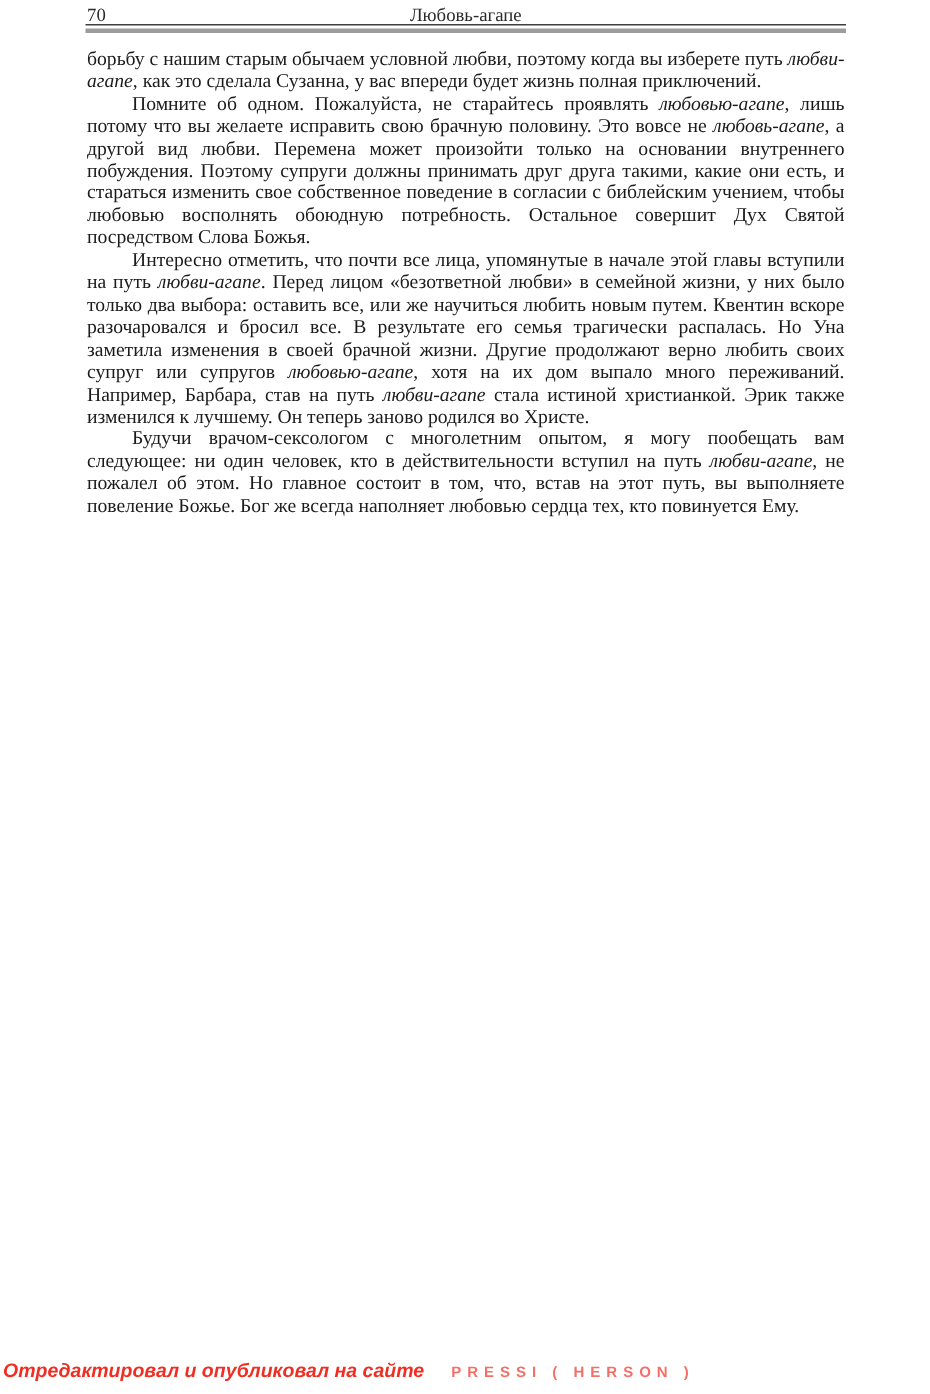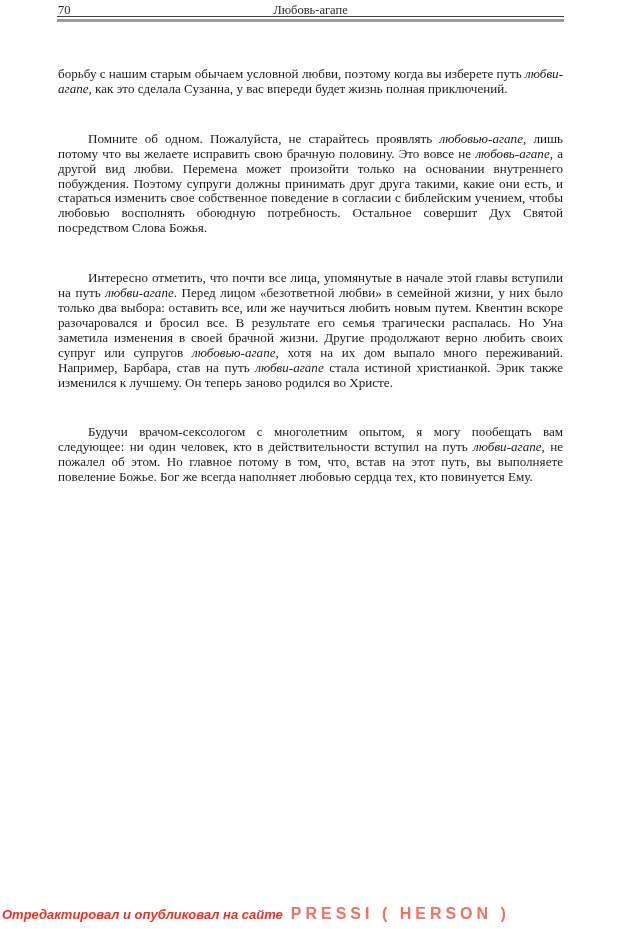--- a/index.html
+++ b/index.html
@@ -39,42 +39,42 @@
   }
   .body-text {
     position: absolute;
     top: 32px;
     left: 58px;
     width: 505px;
     font-size: 13.1px;
     line-height: 14.9px;
     text-align: justify;
   }
-  .para { text-indent: 30px; margin-top: 35px; }
+  .para { text-indent: 30px; }
   .para.continues { text-indent: 0; }
   .para i { font-style: italic; }
   .footer {
     position: absolute;
     left: 2px;
     bottom: 6px;
     white-space: nowrap;
     font-family: "Liberation Sans", sans-serif;
   }
   .footer-main {
     font-style: italic;
     font-weight: bold;
     font-size: 13px;
     color: #ef2f23;
   }
   .footer-site {
-    font-size: 16px;
+    font-size: 10px;
     font-weight: bold;
     color: #f3564b;
     letter-spacing: 4px;
-    margin-left: 8px;
+    margin-left: 18px;
     opacity: 0.85;
   }
 </style>
 </head>
 <body>
 
 <div class="page">
 
   <div class="header">
     <span class="page-num">70</span>
@@ -83,20 +83,20 @@
   <div class="rule-thin"></div>
   <div class="rule-thick"></div>
 
   <div class="body-text">
     <p class="para continues"><span>борьбу с нашим старым обычаем условной любви, поэтому когда вы изберете путь </span><i>любви-агапе</i><span>, как это сделала Сузанна, у вас впереди будет жизнь полная приключений.</span></p>
 
     <p class="para"><span>Помните об одном. Пожалуйста, не старайтесь проявлять </span><i>любовью-агапе</i><span>, лишь потому что вы желаете исправить свою брачную половину. Это вовсе не </span><i>любовь-агапе</i><span>, а другой вид любви. Перемена может произойти только на основании внутреннего побуждения. Поэтому супруги должны принимать друг друга такими, какие они есть, и стараться изменить свое собственное поведение в согласии с библейским учением, чтобы любовью восполнять обоюдную потребность. Остальное совершит Дух Святой посредством Слова Божья.</span></p>
 
     <p class="para"><span>Интересно отметить, что почти все лица, упомянутые в начале этой главы вступили на путь </span><i>любви-агапе</i><span>. Перед лицом «безответной любви» в семейной жизни, у них было только два выбора: оставить все, или же научиться любить новым путем. Квентин вскоре разочаровался и бросил все. В результате его семья трагически распалась. Но Уна заметила изменения в своей брачной жизни. Другие продолжают верно любить своих супруг или супругов </span><i>любовью-агапе</i><span>, хотя на их дом выпало много переживаний. Например, Барбара, став на путь </span><i>любви-агапе</i><span> стала истиной христианкой. Эрик также изменился к лучшему. Он теперь заново родился во Христе.</span></p>
 
-    <p class="para"><span>Будучи врачом-сексологом с многолетним опытом, я могу пообещать вам следующее: ни один человек, кто в действительности вступил на путь </span><i>любви-агапе</i><span>, не пожалел об этом. Но главное потому в том, что, встав на этот путь, вы выполняете повеление Божье. Бог же всегда наполняет любовью сердца тех, кто повинуется Ему.</span></p>
+    <p class="para"><span>Будучи врачом-сексологом с многолетним опытом, я могу пообещать вам следующее: ни один человек, кто в действительности вступил на путь </span><i>любви-агапе</i><span>, не пожалел об этом. Но главное состоит в том, что, встав на этот путь, вы выполняете повеление Божье. Бог же всегда наполняет любовью сердца тех, кто повинуется Ему.</span></p>
   </div>
 
   <div class="footer">
     <span class="footer-main">Отредактировал и опубликовал на сайте</span><span class="footer-site">PRESSI ( HERSON )</span>
   </div>
 
 </div>
 
 </body></html>

